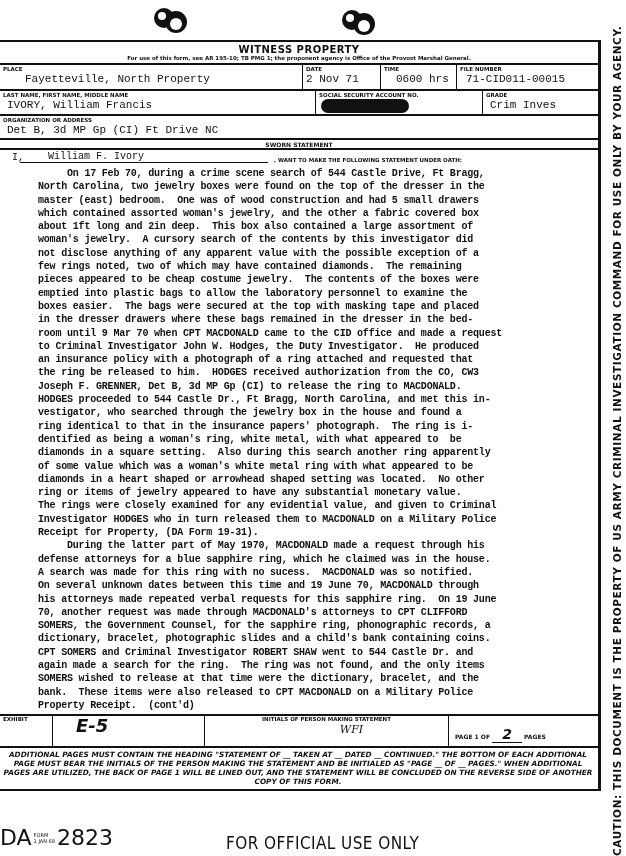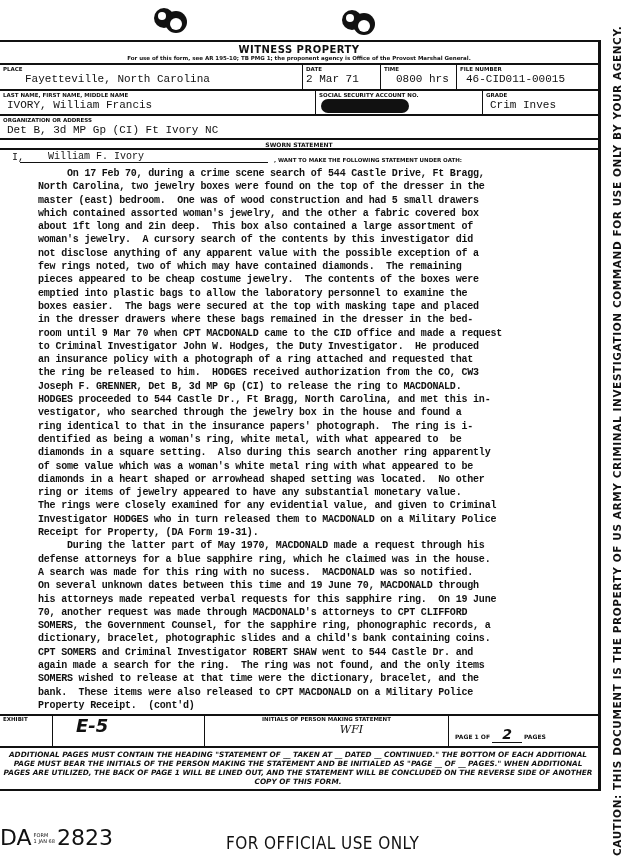--- a/index.html
+++ b/index.html
@@ -52,33 +52,33 @@
   </svg>
 </div>
 
 <div class="form">
   <div class="title">WITNESS PROPERTY</div>
   <div class="subtitle">For use of this form, see AR 195-10; TB PMG 1; the proponent agency is Office of the Provost Marshal General.</div>
 
   <div class="row" style="height:24px;">
     <div class="cell" style="width:302px;">
       <div class="lbl">Place</div>
-      <div class="val" style="padding-left:22px;">Fayetteville, North Carolina</div>
+      <div class="val" style="padding-left:22px;">Fayetteville, North Property</div>
     </div>
     <div class="cell" style="width:78px;">
       <div class="lbl">Date</div>
-      <div class="val">2 Mar 71</div>
+      <div class="val">2 Nov 71</div>
     </div>
     <div class="cell" style="width:76px;">
       <div class="lbl">Time</div>
-      <div class="val" style="padding-left:12px;">0800 hrs</div>
+      <div class="val" style="padding-left:12px;">0600 hrs</div>
     </div>
     <div class="cell" style="flex:1;">
       <div class="lbl">File Number</div>
-      <div class="val" style="padding-left:6px;">46-CID011-00015</div>
+      <div class="val" style="padding-left:6px;">71-CID011-00015</div>
     </div>
   </div>
 
   <div class="row" style="height:23px;gap:13px;">
     <div class="cell" style="width:302px;">
       <div class="lbl">Last name, first name, middle name</div>
       <div class="val" style="padding-left:4px;">IVORY, William Francis</div>
     </div>
     <div class="cell" style="width:154px;">
       <div class="lbl">Social Security Account No.</div>
@@ -86,21 +86,21 @@
     </div>
     <div class="cell" style="flex:1;">
       <div class="lbl">Grade</div>
       <div class="val" style="padding-left:4px;">Crim Inves</div>
     </div>
   </div>
 
   <div class="row" style="height:22px;">
     <div class="cell" style="flex:1;">
       <div class="lbl">Organization or Address</div>
-      <div class="val" style="padding-left:4px;">Det B, 3d MP Gp (CI) Ft Ivory NC</div>
+      <div class="val" style="padding-left:4px;">Det B, 3d MP Gp (CI) Ft Drive NC</div>
     </div>
   </div>
 
   <div class="sworn">SWORN STATEMENT</div>
   <div class="oathline">
     <span class="lead">I,</span>
     <span class="name">William F. Ivory</span>
     <span class="want">, WANT TO MAKE THE FOLLOWING STATEMENT UNDER OATH:</span>
   </div>
 

